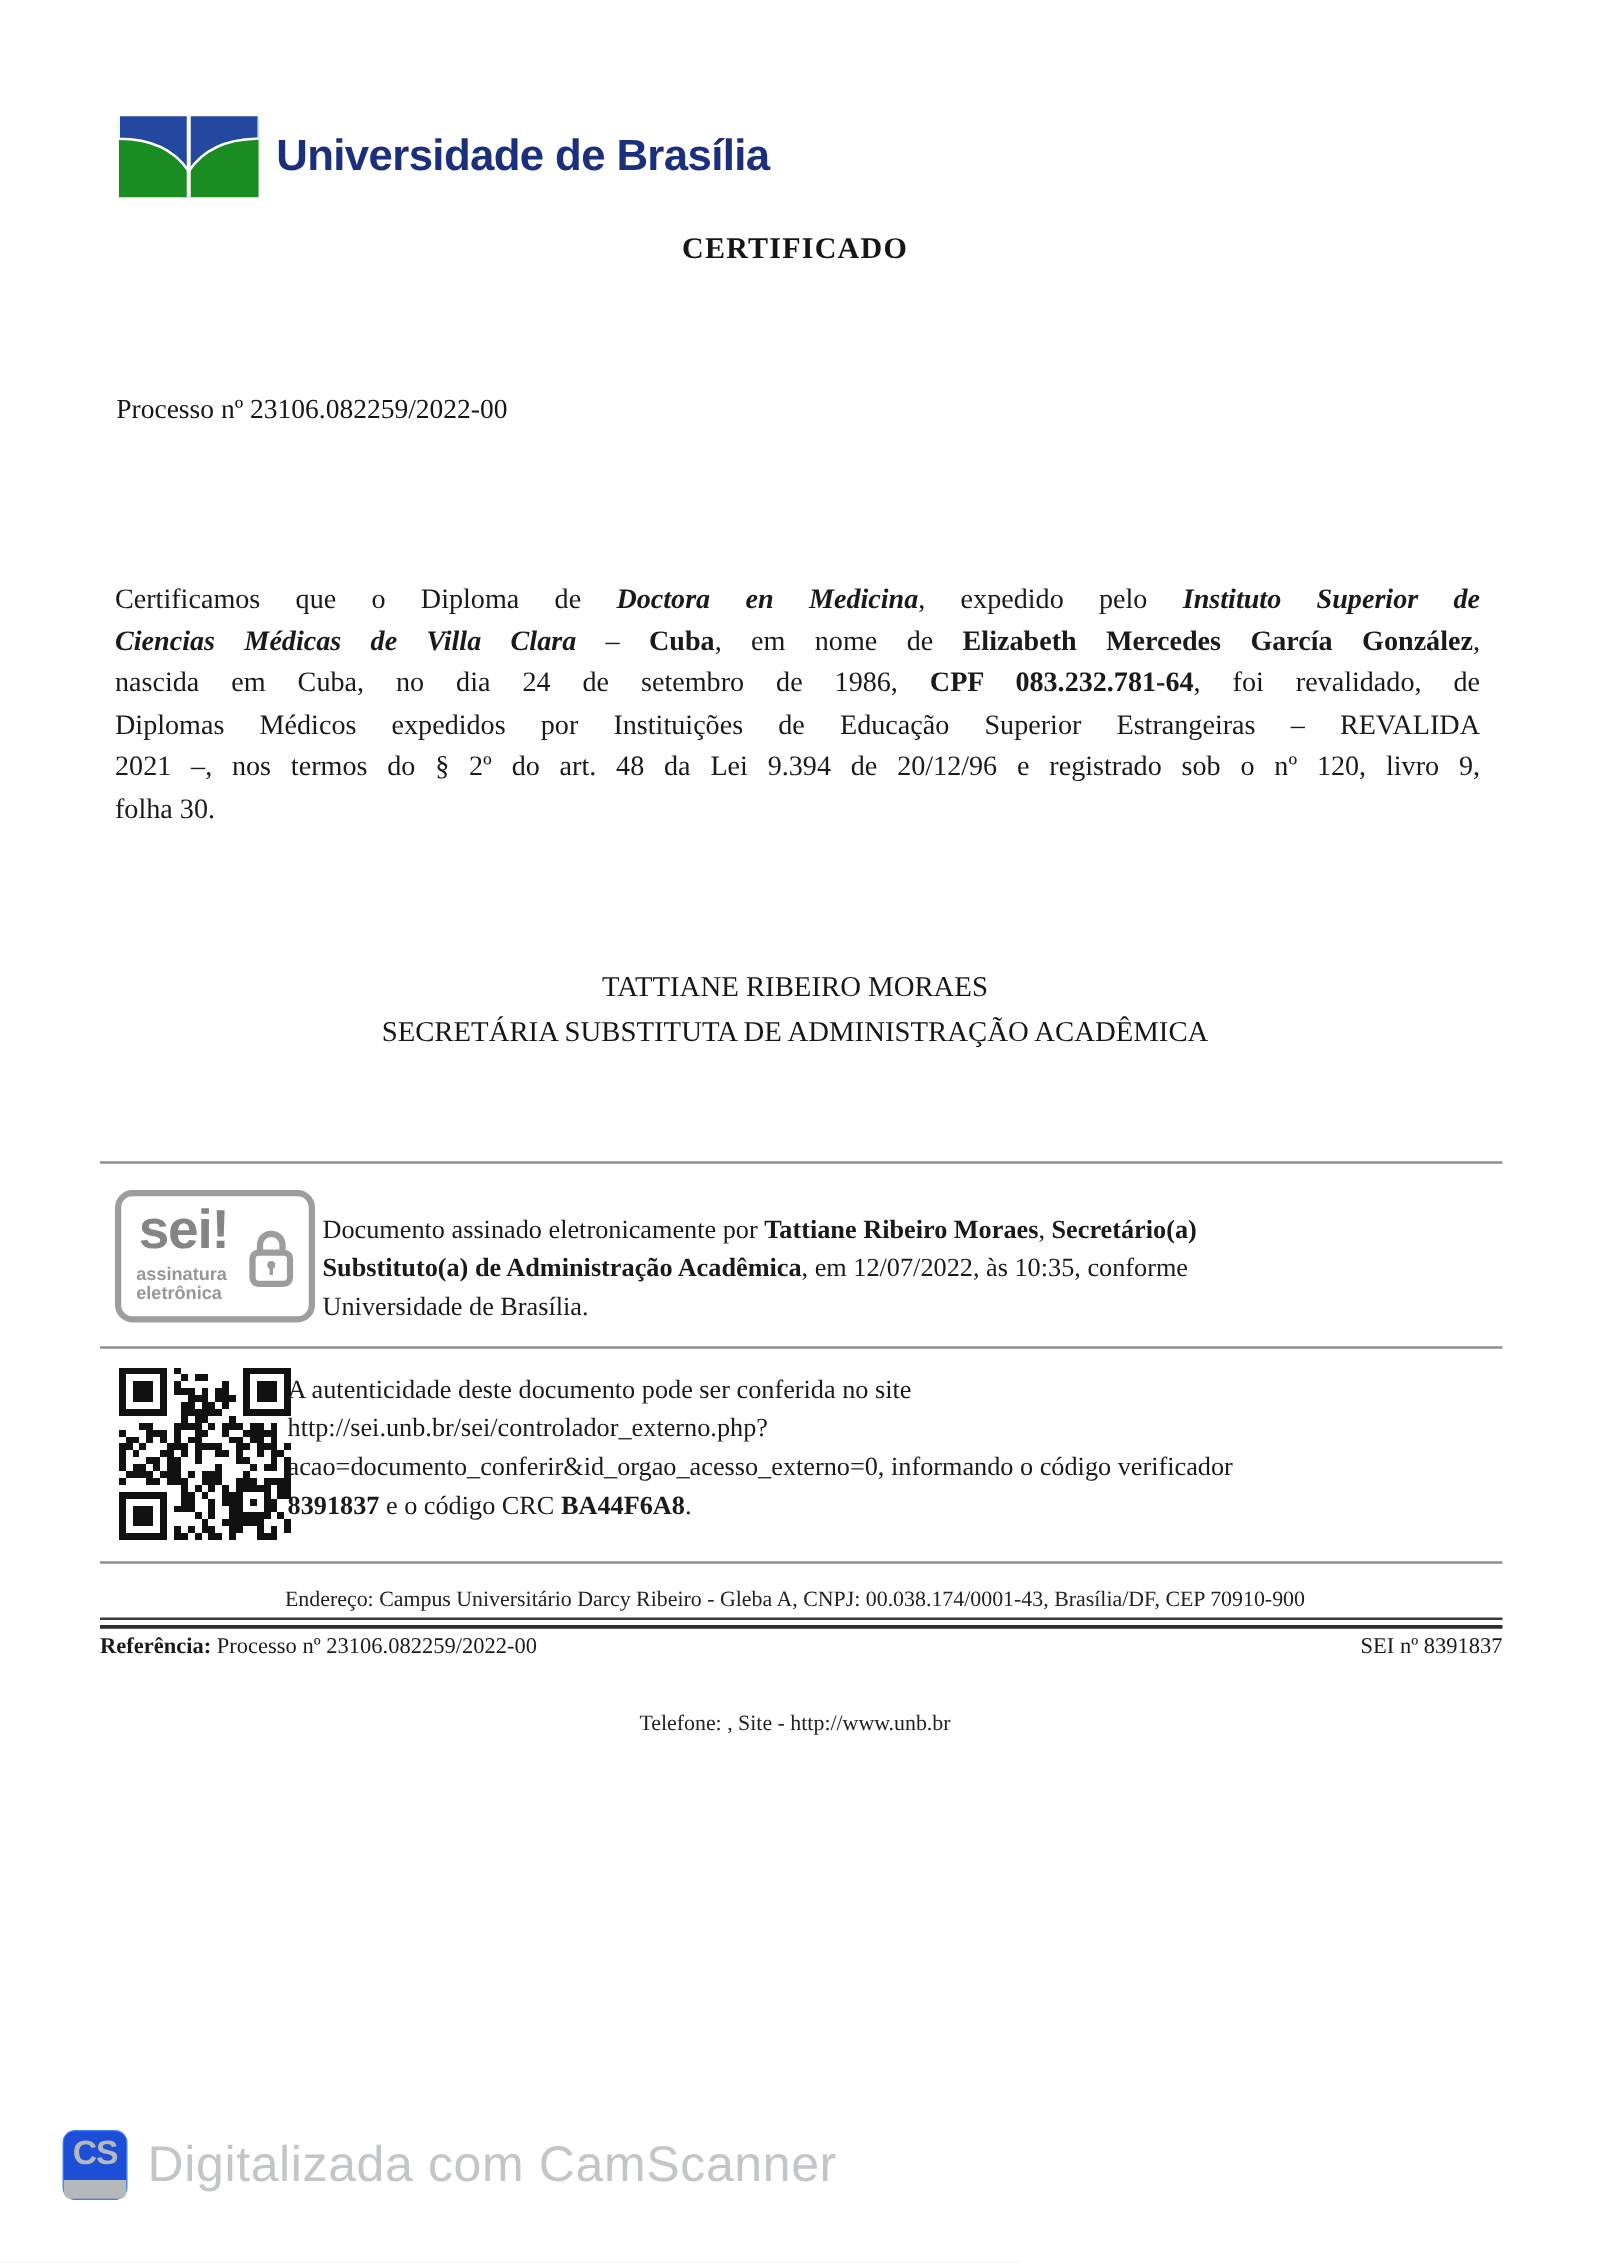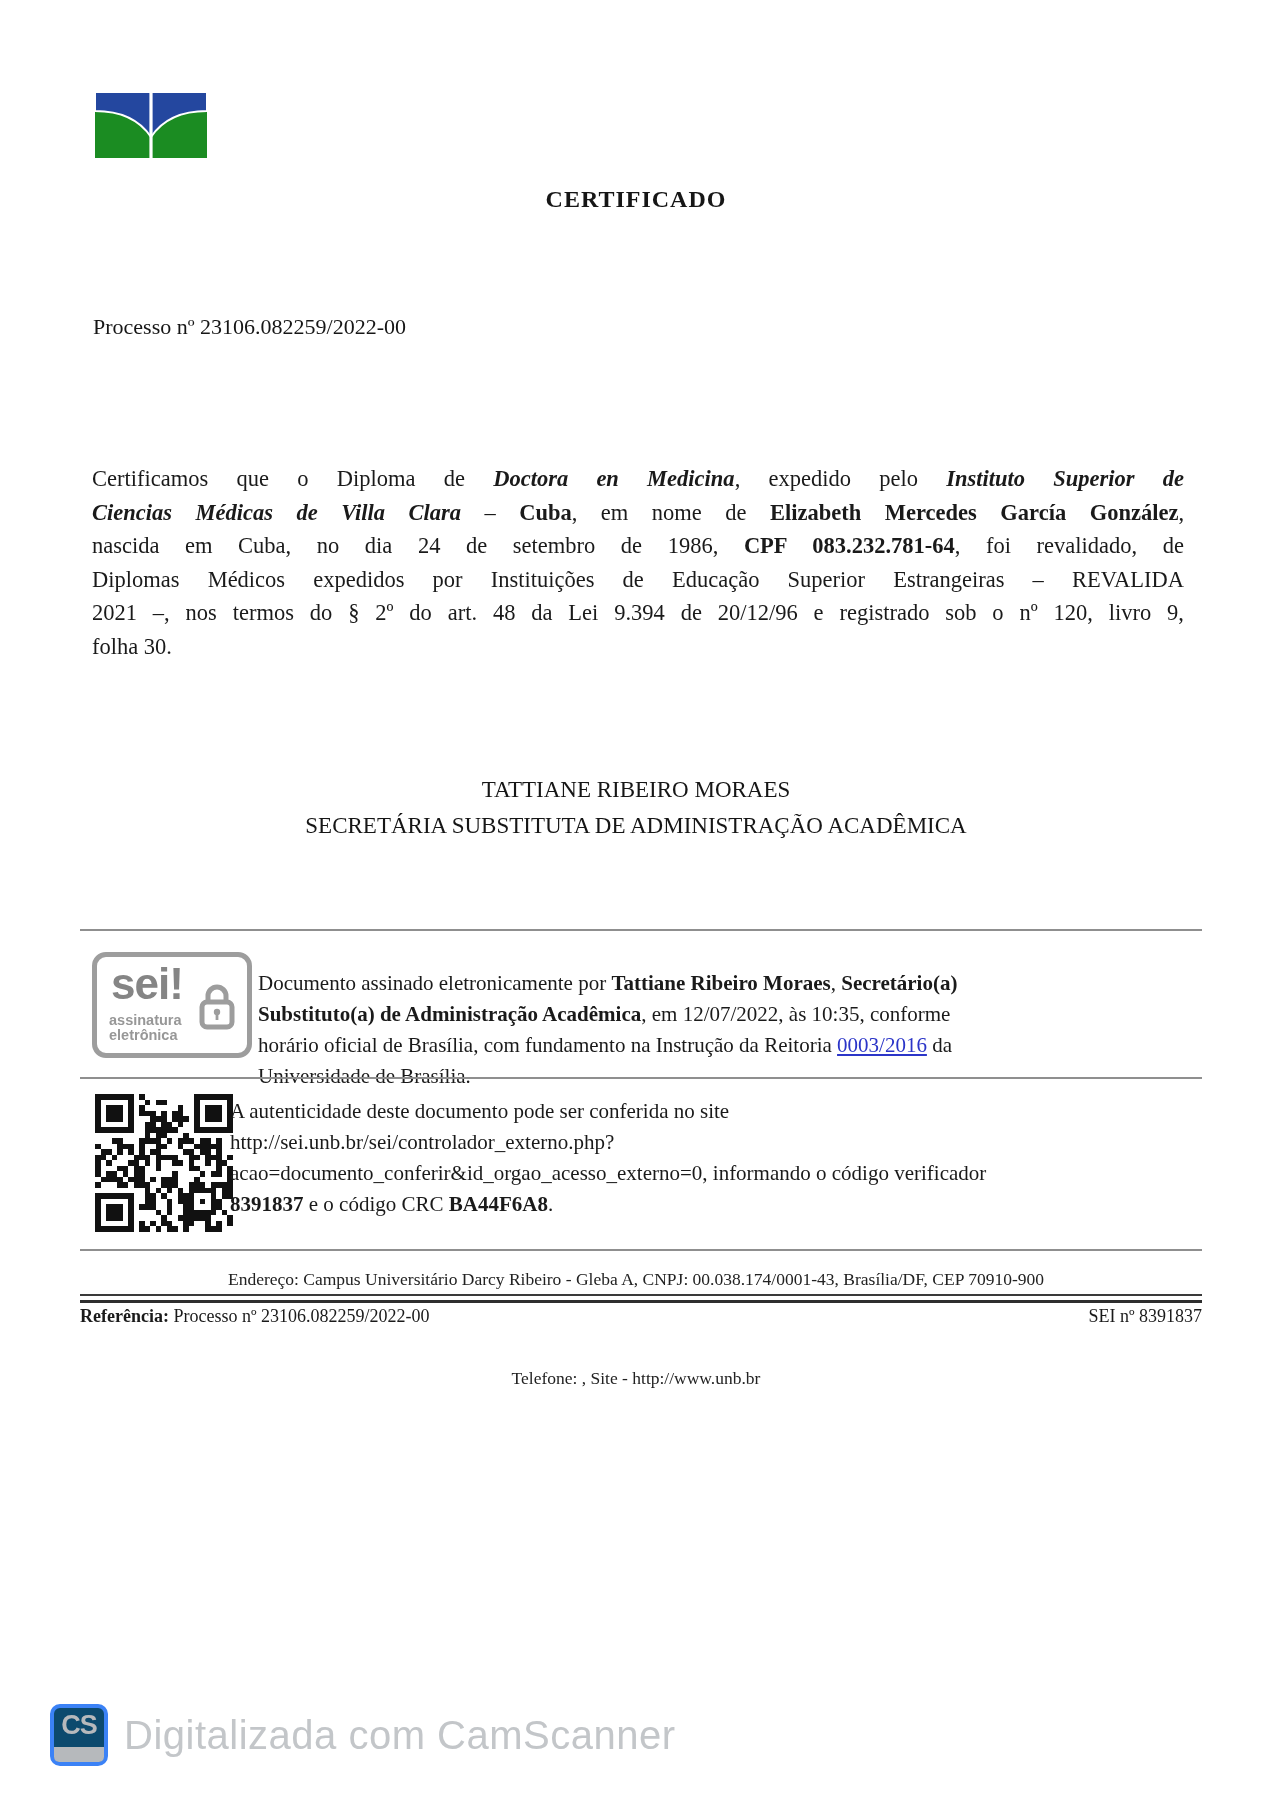--- a/index.html
+++ b/index.html
@@ -54,39 +54,40 @@
   .qr-box{position:absolute;left:95px;top:1094px;width:138px;height:138px;}
   .qr-text{position:absolute;left:230px;top:1096px;width:960px;font-size:21px;}
   .qr-line{line-height:31px;white-space:nowrap;}
   
   .ref-row{position:absolute;left:80px;top:1306px;width:1122px;font-size:18px;display:flex;justify-content:space-between;}
   .ref-left .seg-b{font-weight:700;}
   .addr{position:absolute;left:0;top:1269px;width:1272px;text-align:center;font-size:17.5px;color:#222;}
   .phone{position:absolute;left:0;top:1368px;width:1272px;text-align:center;font-size:17.5px;color:#222;}
   
   .cam-wrap{position:absolute;left:50px;top:1704px;display:flex;align-items:center;gap:16px;}
-  .cs-badge{position:relative;width:50px;height:54px;border:4px solid #3b82f6;border-radius:10px;background:#0c4a6e;}
+  .cs-badge{position:relative;width:50px;height:54px;border:1px solid #3b82f6;border-radius:10px;background:#1d4ed8;}
   .cs-badge .cs-txt{
     position:absolute;left:0;top:2px;width:100%;text-align:center;
     font-family:"Liberation Sans", sans-serif;font-weight:700;font-size:27px;color:#b6b9bc;letter-spacing:-1px;
   }
   .cs-badge .cs-strip{position:absolute;left:0;bottom:0;width:100%;height:15px;background:#b6b9bc;border-radius:0 0 5px 5px;}
   .cam-text{font-family:"Liberation Sans", sans-serif;font-size:40px;color:#c3c6c9;letter-spacing:0.5px;white-space:nowrap;text-align:right;}
 </style>
 </head>
 <body>
 
 <div class="page">
 
   <div class="logo-wrap">
     <svg class="logo-svg" width="112" height="66" viewBox="0 0 112 66">
       <rect x="0" y="0" width="112" height="66" fill="#1b8c22"></rect>
       <path d="M0,0 H112 V19 C88,19 68,27 56,45 C44,27 24,19 0,19 Z" fill="#24479f" stroke="#ffffff" stroke-width="2"></path>
       <rect x="54.4" y="0" width="3.2" height="66" fill="#ffffff"></rect>
     </svg>
+    <div class="uni-name">Universidade de Brasília</div>
   </div>
 
   <div class="doc-title">CERTIFICADO</div>
 
   <div class="processo">Processo nº 23106.082259/2022-00</div>
 
   <div class="body-para">
     <div class="para-line"><span class="seg">Certificamos que o Diploma de </span><span class="seg seg-bi">Doctora en Medicina</span><span class="seg">, expedido pelo </span><span class="seg seg-bi">Instituto Superior de</span></div>
     <div class="para-line"><span class="seg seg-bi">Ciencias Médicas de Villa Clara</span><span class="seg"> – </span><span class="seg seg-b">Cuba</span><span class="seg">, em nome de </span><span class="seg seg-b">Elizabeth Mercedes García González</span><span class="seg">,</span></div>
     <div class="para-line"><span class="seg">nascida em Cuba, no dia 24 de setembro de 1986, </span><span class="seg seg-b">CPF 083.232.781-64</span><span class="seg">, foi revalidado, de</span></div>
@@ -112,21 +113,20 @@
       <path d="M11,20 V13 a9,9 0 0 1 18,0 V20" fill="none" stroke="#9d9d9d" stroke-width="5"></path>
       <rect x="5" y="19" width="30" height="25" rx="5" fill="none" stroke="#9d9d9d" stroke-width="5"></rect>
       <circle cx="20" cy="29" r="3.2" fill="#9d9d9d"></circle>
       <rect x="18.6" y="30" width="2.8" height="7" fill="#9d9d9d"></rect>
     </svg>
   </div>
 
   <div class="sig-text">
     <div class="sig-line"><span class="seg">Documento assinado eletronicamente por </span><span class="seg seg-b">Tattiane Ribeiro Moraes</span><span class="seg">, </span><span class="seg seg-b">Secretário(a)</span></div>
     <div class="sig-line"><span class="seg seg-b">Substituto(a) de Administração Acadêmica</span><span class="seg">, em 12/07/2022, às 10:35, conforme</span></div>
-    <div class="sig-line"><span class="seg">horário oficial de Brasília, com fundamento na Instrução da Reitoria </span><span class="seg seg-link">0003/2016</span><span class="seg"> da</span></div>
     <div class="sig-line"><span class="seg">Universidade de Brasília.</span></div>
   </div>
 
   <div class="hr hr2"></div>
 
   <div class="qr-box">
     <svg id="qr-svg" width="138" height="138" viewBox="0 0 25 25" shape-rendering="crispEdges">
         <g fill="#111">
           <rect x="8" y="0" width="1" height="1"></rect>
           <rect x="9" y="1" width="1" height="1"></rect>

